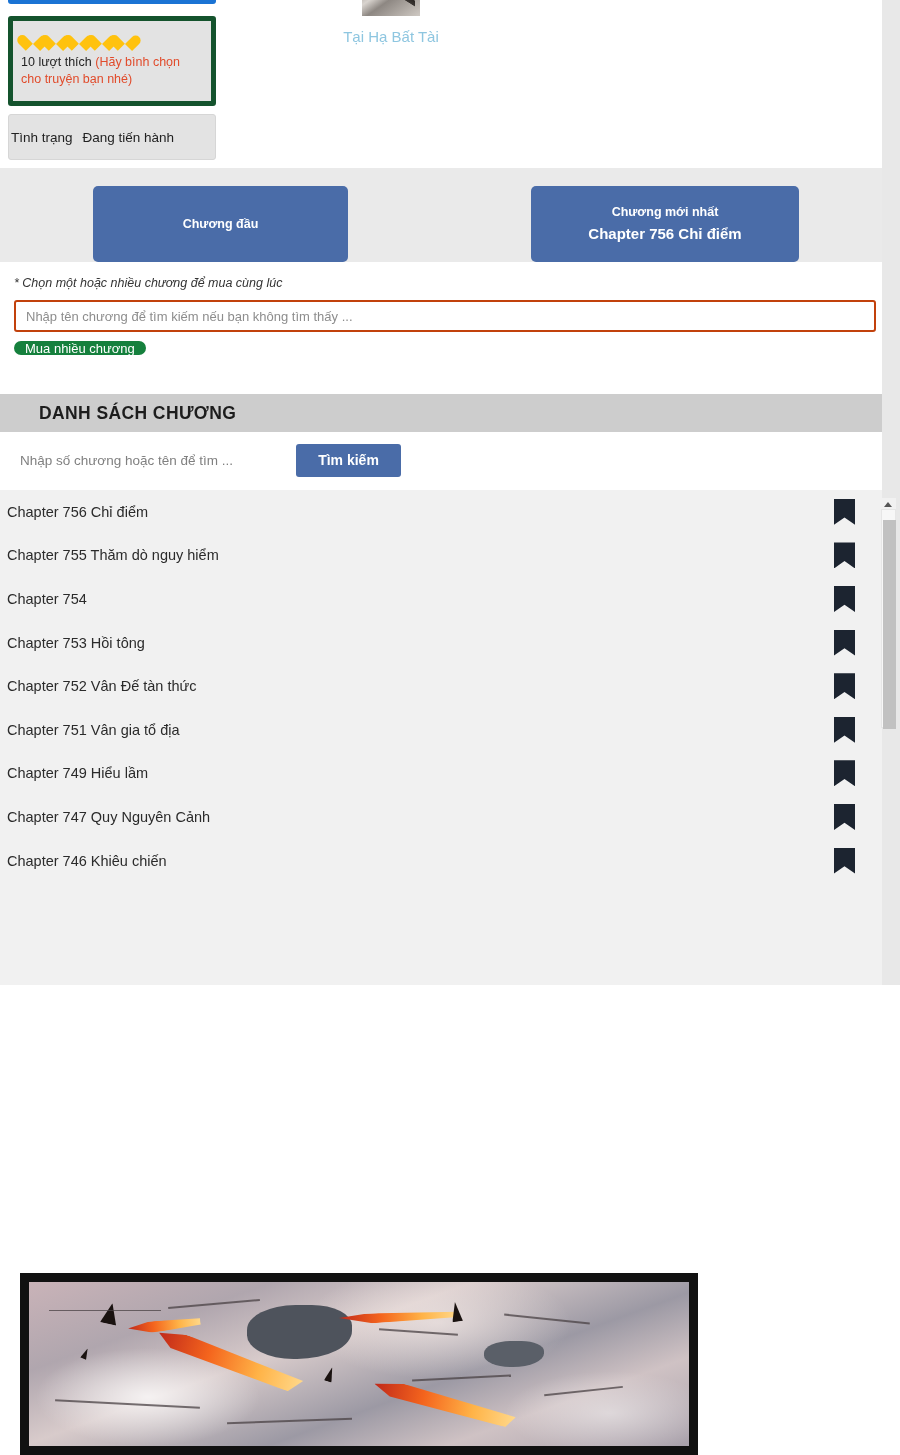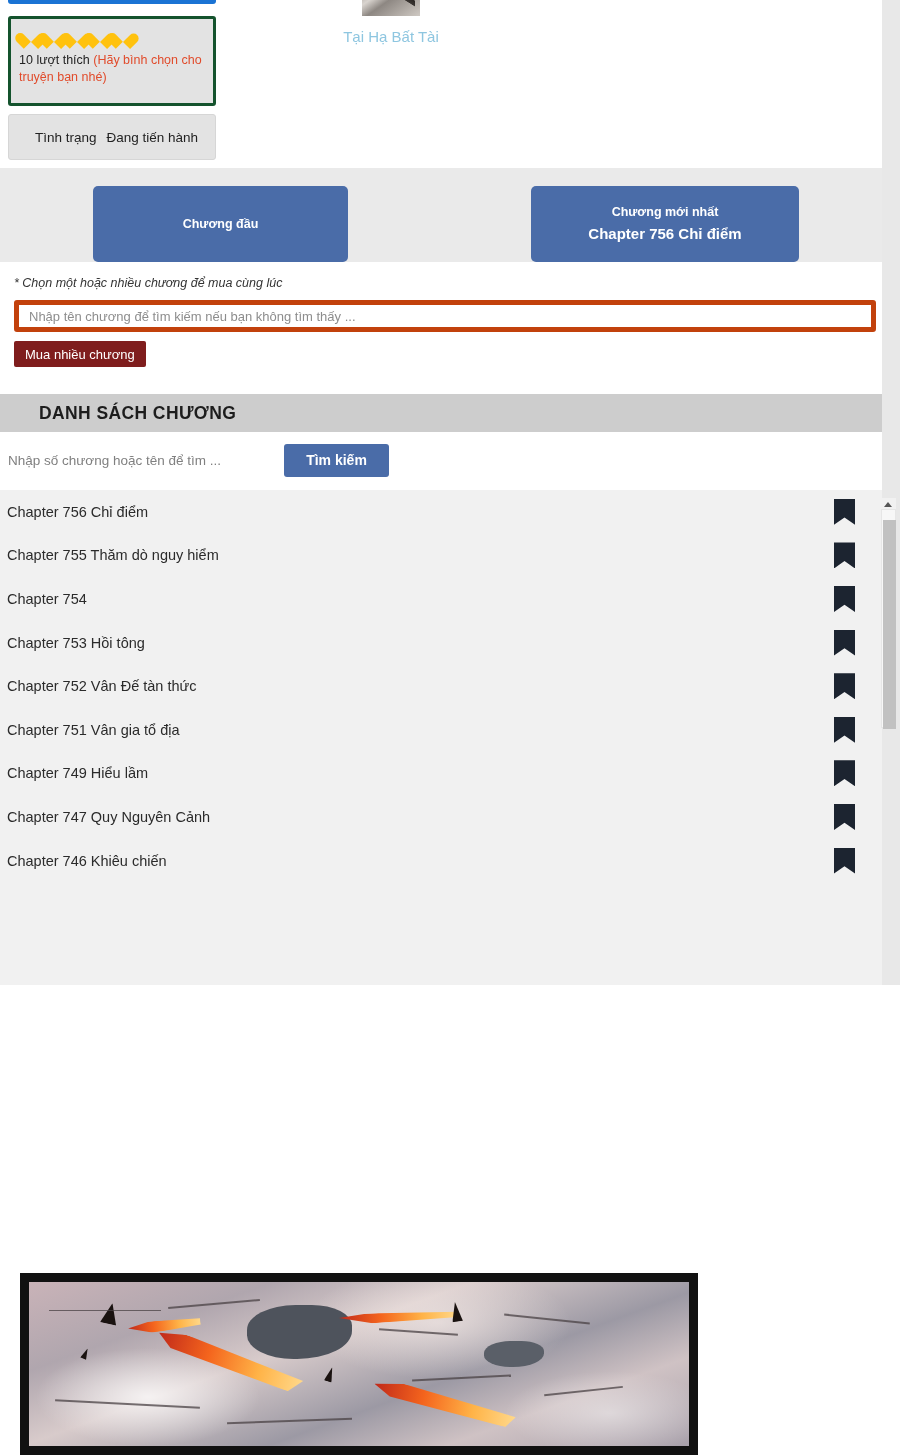--- a/index.html
+++ b/index.html
@@ -21,39 +21,39 @@
   .read-button {
     position:absolute; left:8px; top:-22px; width:208px; height:26px;
     background:#1a73d4; border-radius:3px;
     color:#fff; font-size:13px; font-weight:bold;
     display:flex; align-items:center; justify-content:center;
     overflow:hidden;
   }
 
   .like-box {
     position:absolute; left:8px; top:16px; width:208px; height:90px;
-    background:#e3e3e3; border:3px solid #14532d; border-radius:3px;
+    background:#e3e3e3; border:5px solid #14532d; border-radius:3px;
     padding:6px 8px 0 8px;
   }
   .hearts { display:flex; gap:4px; margin:2px 0 6px 2px; }
   .heart { width:19px; height:19px; position:relative; display:inline-block; }
   .heart::before, .heart::after{
     content:""; position:absolute; top:0; width:9.5px; height:15px;
     background:#ffc20e; border-radius:9.5px 9.5px 0 0;
   }
   .heart::before{ left:9.5px; transform:rotate(45deg); transform-origin:0 100%; }
   .heart::after { left:0;     transform:rotate(-45deg); transform-origin:100% 100%; }
 
   .like-text { font-size:12.5px; color:#222; line-height:17px; }
   .like-note { color:#e14b2b; }
 
   .status-box {
     position:absolute; left:8px; top:114px; width:208px; height:46px;
     background:#e3e3e3; border:1px solid #d6d6d6; border-radius:3px;
-    display:flex; align-items:center; gap:10px; padding-left:26px;
+    display:flex; align-items:center; gap:10px; padding-left:2px;
     font-size:13.5px; color:#222;
   }
 
   .uploader { position:absolute; left:330px; top:-42px; width:122px; text-align:center; }
   .uploader-avatar {
     width:58px; height:58px; margin:0 auto;
     background:
       radial-gradient(circle at 62% 24%, #c7332d 0 13%, transparent 14%),
       linear-gradient(145deg,#6e6a66 0%, #a09a95 28%, #d9d4cf 48%, #8d8782 62%, #cfc9c3 100%);
     position:relative; overflow:hidden;
@@ -83,43 +83,43 @@
   #nav-last  { left:531px; width:268px; height:76px; }
 
   
   .buy-section {
     position:absolute; left:0; top:262px; width:882px; height:118px;
     background:#ffffff; padding:14px 14px 0 14px;
   }
   .buy-hint { font-size:12.5px; font-style:italic; color:#333; }
   .buy-input {
     display:block; margin-top:10px; width:862px; height:32px;
-    border:5px solid #c2410c; border-radius:3px;
+    border:2px solid #c2410c; border-radius:3px;
     padding:0 10px; font-size:13px; color:#333;
     font-family:"Liberation Sans", sans-serif; background:#fff;
   }
   .buy-input::placeholder{ color:#8d8d8d; }
   .buy-btn {
-    margin-top:9px; height:26px; padding:0 11px;
-    background:#7f1d1d; color:#fff; border:none; border-radius:2px;
+    margin-top:9px; height:14px; padding:0 11px;
+    background:#15803d; color:#fff; border:none; border-radius:11px;
     font-size:13px; font-family:"Liberation Sans", sans-serif; cursor:pointer;
   }
 
   
   .list-header {
     position:absolute; left:0; top:394px; width:882px; height:38px;
     background:#cdcdcd; display:flex; align-items:center; padding-left:10px;
   }
   .list-header-title{
     font-size:17.5px; font-weight:bold; color:#1d1d1d; letter-spacing:.4px;margin-left:29px;
   }
 
   .list-search-row{
     position:absolute; left:0; top:432px; width:882px; height:56px;
-    background:#ffffff; display:flex; align-items:center; padding-left:0;
+    background:#ffffff; display:flex; align-items:center; padding-left:12px;
   }
   .list-search-input{
     width:280px; height:30px; border:none; background:transparent;
     padding:0 8px; font-size:13.5px; color:#333;
     font-family:"Liberation Sans", sans-serif;
   }
   .list-search-input::placeholder{ color:#808080; }
   .list-search-btn{
     margin-left:4px; width:105px; height:33px;
     background:#4a6ca8; color:#fff; border:none; border-radius:3px;

